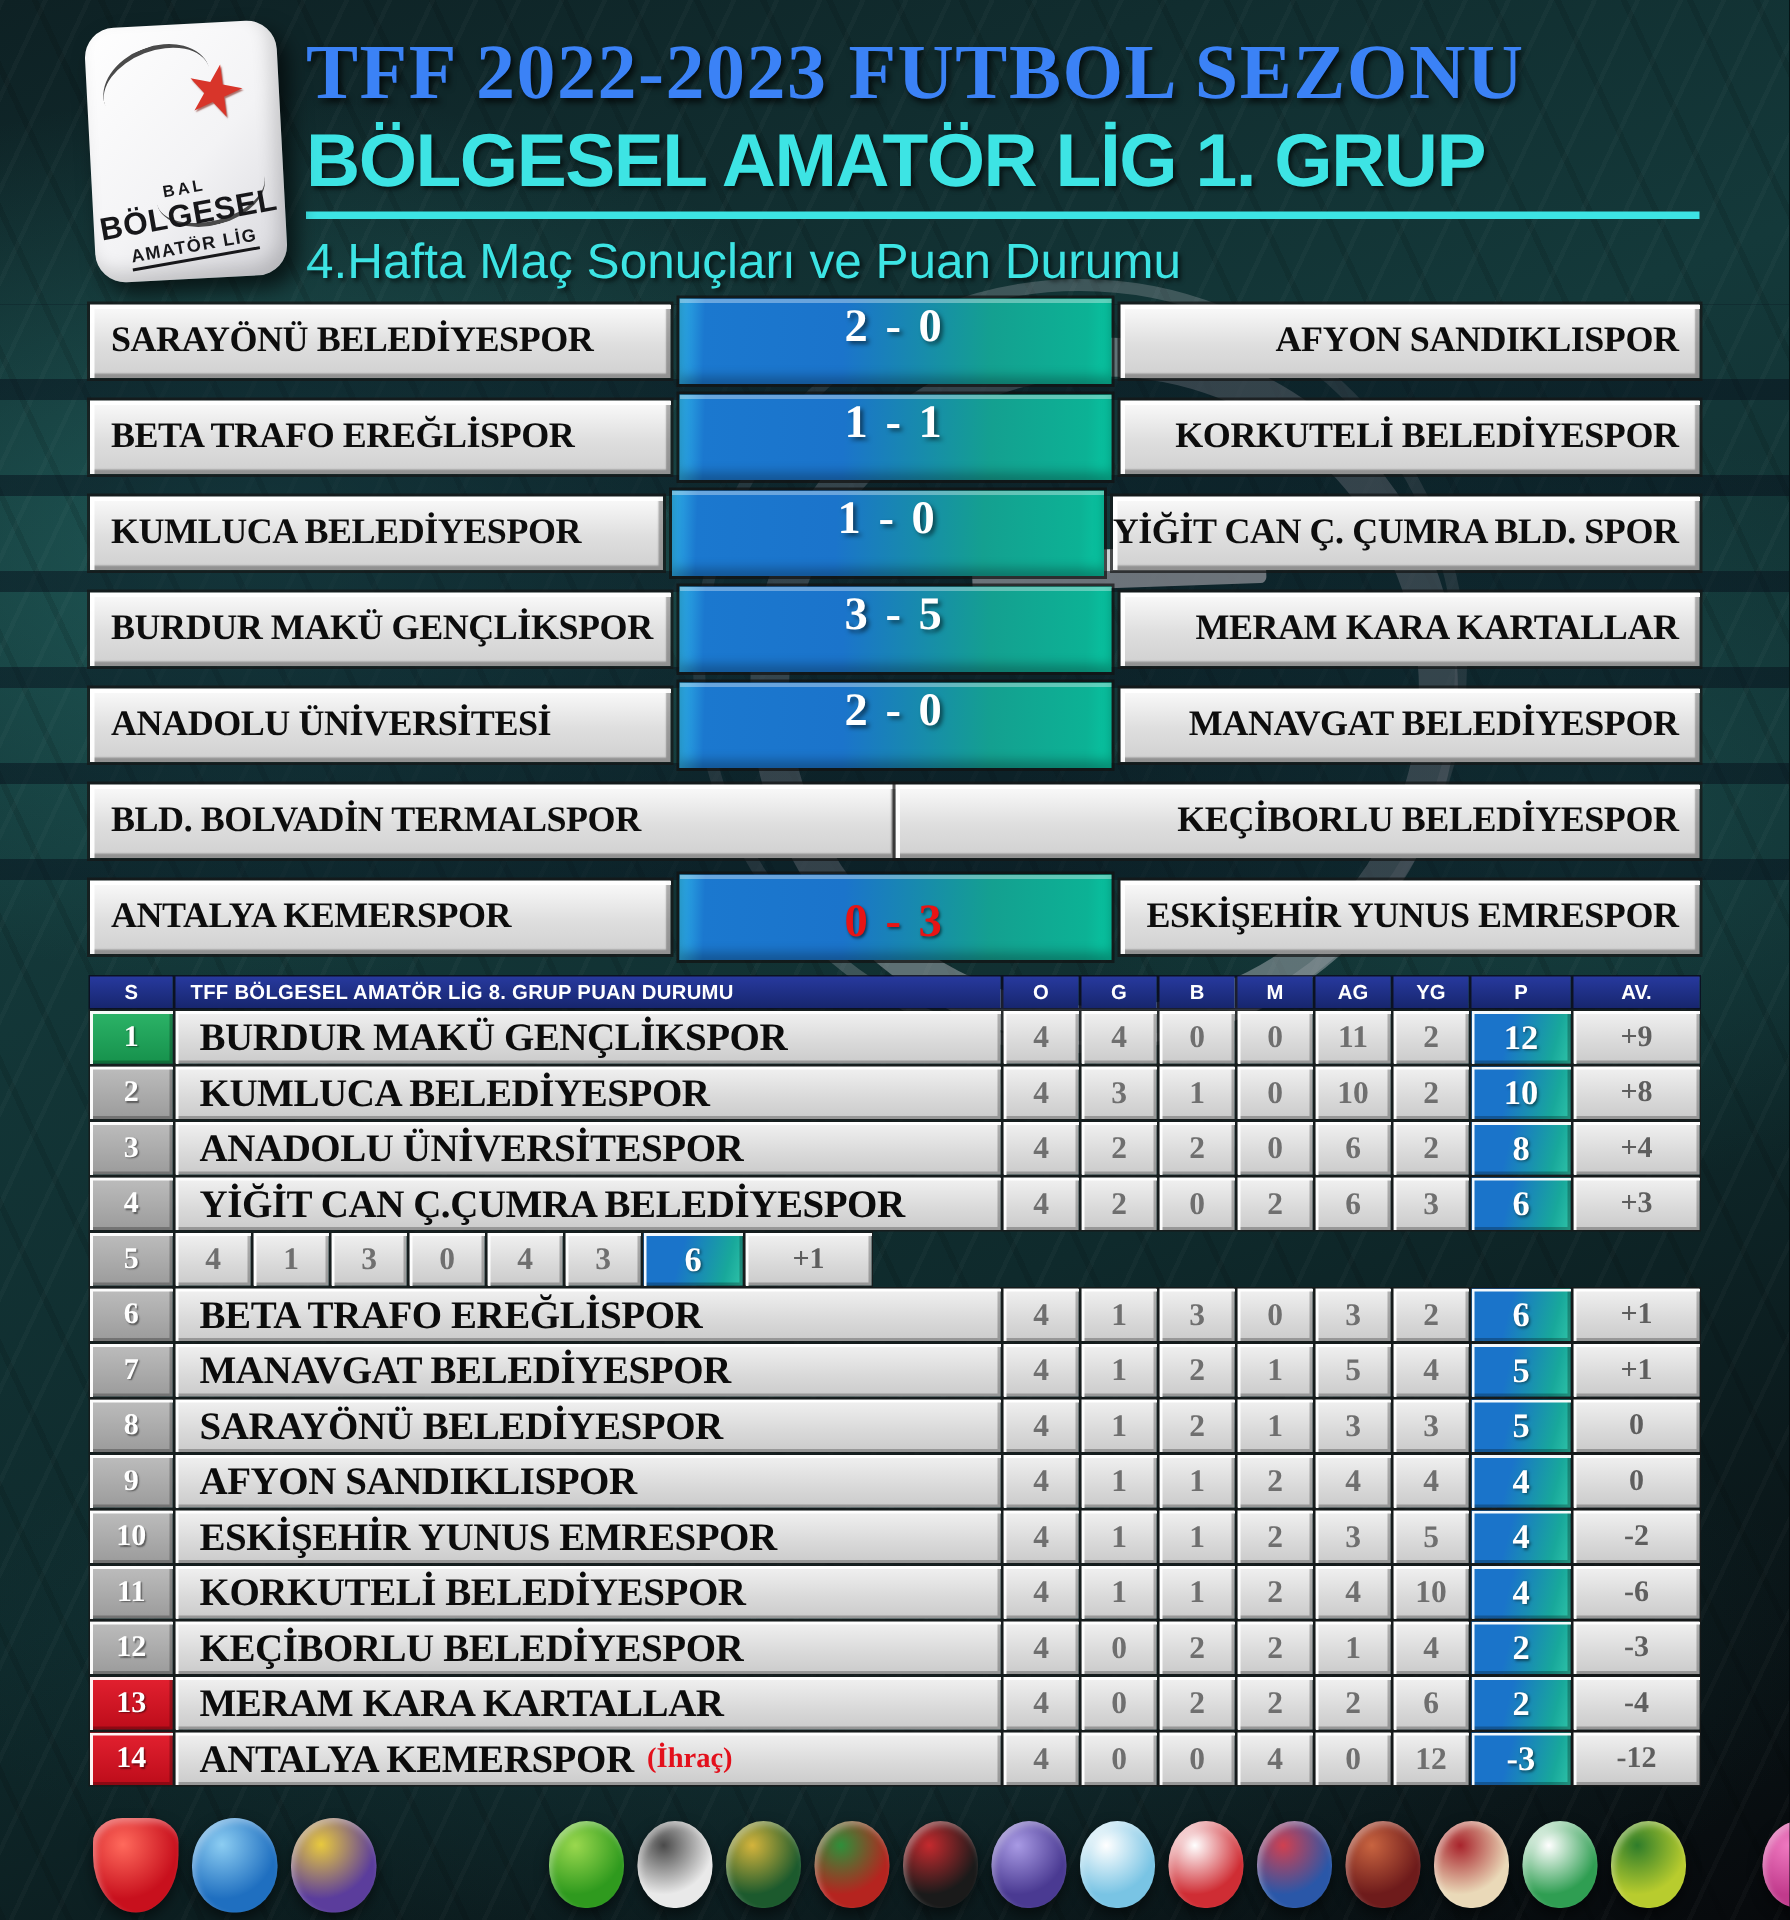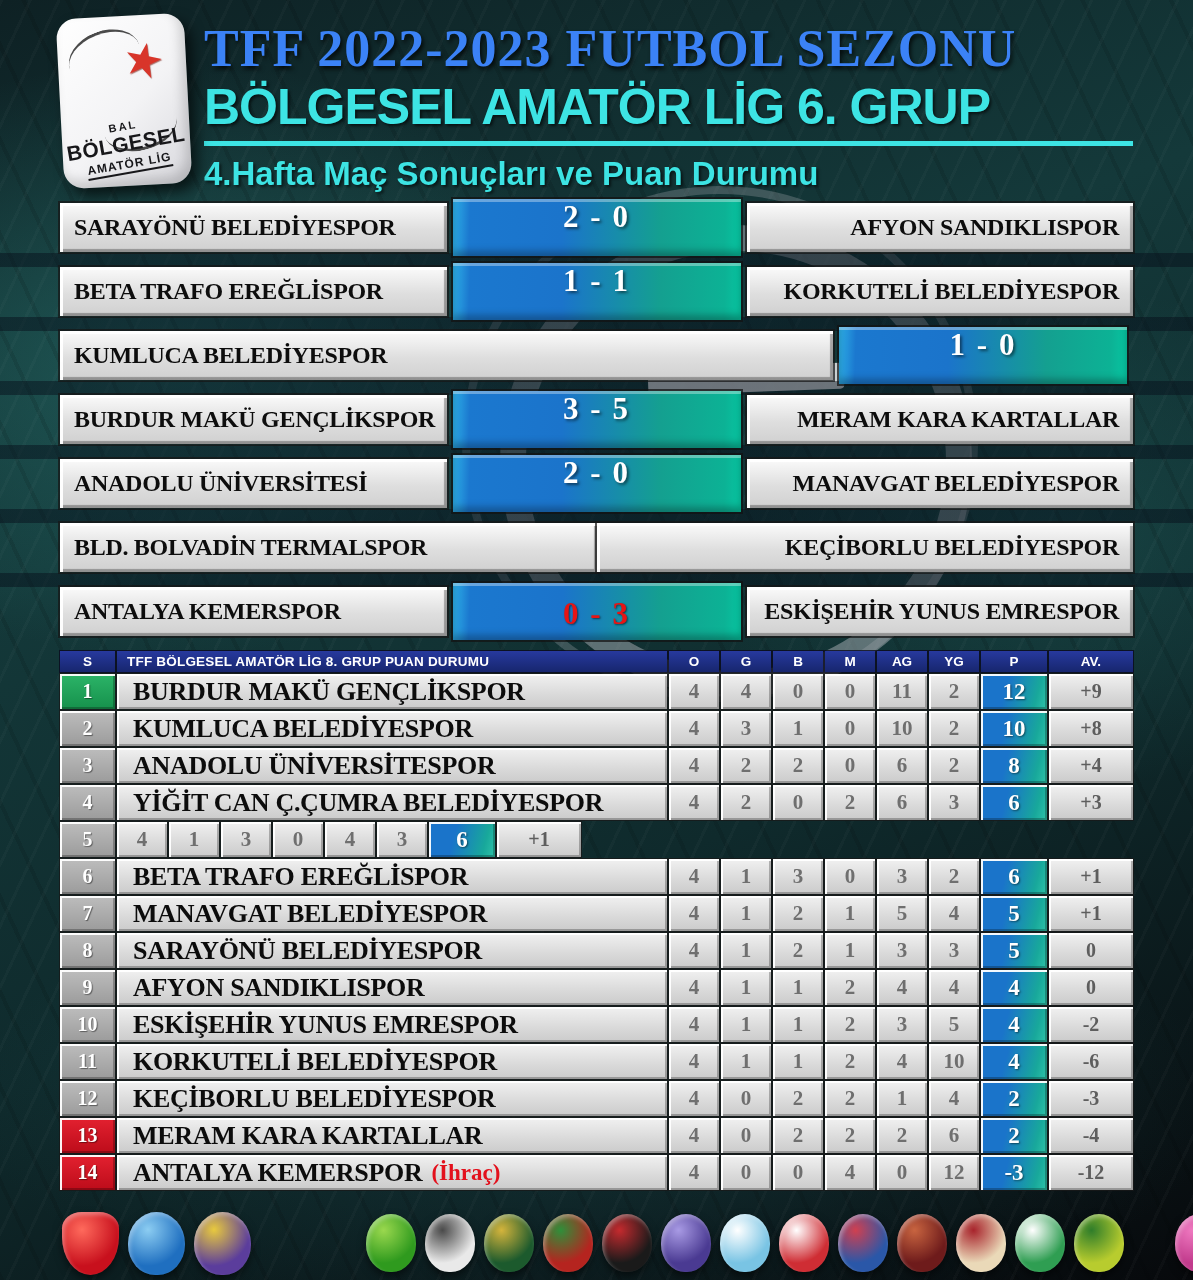--- a/index.html
+++ b/index.html
@@ -37,21 +37,21 @@
   .bal-l1{display:block;font-size:11px;letter-spacing:2px;}
   .bal-l2{display:block;font-size:21px;letter-spacing:.5px;}
   .bal-l3{display:block;font-size:12px;letter-spacing:1px;border-bottom:2px solid #17171a;
     width:86px;margin:1px auto 0;padding-bottom:1px;}
   .titles{flex:1;padding-top:6px;}
   .title1{font-family:"Liberation Serif",serif;font-weight:bold;font-size:52px;line-height:1.02;
     color:#3b82f6;letter-spacing:1px;text-shadow:2px 3px 4px rgba(0,0,0,.75);}
   .title2{font-family:"Liberation Sans",sans-serif;font-weight:bold;font-size:50px;line-height:1.0;
     color:#3de4e4;padding:7px 0 9px;border-bottom:5px solid #3de4e4;
     text-shadow:2px 2px 3px rgba(0,0,0,.6);letter-spacing:-1px;}
-  .title3{font-family:"Liberation Sans",sans-serif;font-weight:bold;font-size:33px;color:#3de4e4;
+  .title3{font-family:"Liberation Sans",sans-serif;font-weight:normal;font-size:33px;color:#3de4e4;
     margin-top:9px;text-shadow:2px 2px 3px rgba(0,0,0,.6);}
   
   .matches{position:relative;z-index:2;margin:10px 60px 0;}
   .matches::before{content:"";position:absolute;left:-60px;right:-60px;top:0;bottom:0;z-index:0;
     background:repeating-linear-gradient(180deg,transparent 0 50px,rgba(6,14,26,.48) 50px 64px);}
   .match-row{position:relative;z-index:1;display:flex;align-items:flex-start;height:49px;margin-bottom:15px;}
   .team-panel{height:49px;flex:1;display:flex;align-items:center;box-sizing:border-box;
     background:linear-gradient(180deg,#fbfbfb 0%,#dedede 55%,#d0d0d0 100%);
     box-shadow:0 0 0 2px rgba(22,22,22,.72), inset 3px 3px 0 rgba(255,255,255,.95), inset -3px -3px 1px rgba(0,0,0,.30);}
   .team-panel.home{justify-content:flex-start;padding-left:14px;}
@@ -79,21 +79,21 @@
   .t-row{display:flex;gap:2px;height:35px;margin-bottom:2px;}
   .cell{display:flex;align-items:center;justify-content:center;box-sizing:border-box;
     background:linear-gradient(180deg,#f1f1f1 0%,#d9d9d9 60%,#cbcbcb 100%);
     box-shadow:0 0 0 1px rgba(24,24,24,.78), inset 2px 2px 0 rgba(255,255,255,.95), inset -2px -2px 0 rgba(0,0,0,.26);}
   .rank{width:55px;font-weight:bold;font-size:20px;color:#fff;
     background:linear-gradient(180deg,#bdbdbd 0%,#9b9b9b 100%);text-shadow:1px 1px 1px rgba(0,0,0,.45);}
   .rank.rank-green{background:linear-gradient(180deg,#2cb468 0%,#16914c 100%);}
   .rank.rank-red{background:linear-gradient(180deg,#e32130 0%,#bd0c1a 100%);}
   .name{flex:1;justify-content:flex-start;padding-left:16px;}
   .nm{font-weight:bold;font-size:26px;color:#0c0c0c;letter-spacing:-.3px;white-space:nowrap;}
-  .note{font-weight:bold;font-size:23px;color:#e3101c;margin-left:9px;white-space:nowrap;}
+  .note{font-weight:bold;font-size:19px;color:#e3101c;margin-left:9px;white-space:nowrap;}
   .stat{width:50px;font-weight:bold;font-size:21px;color:#6f6f6f;}
   .pts{width:66px;font-weight:bold;font-size:23px;color:#fff;
     background:linear-gradient(105deg,#1a74ca 0%,#1a74ca 38%,#18a89b 82%,#2fc3a8 100%);
     text-shadow:1px 1px 2px rgba(0,0,0,.5);}
   .av{width:84px;font-weight:bold;font-size:20px;color:#5e5e5e;}
   
   footer{position:relative;z-index:2;display:flex;align-items:center;gap:9px;
     padding:0 62px;margin-top:14px;height:78px;}
   .club-logo{width:50px;height:58px;flex:0 0 auto;border-radius:50% 50% 48% 48%;
     box-shadow:0 4px 9px rgba(0,0,0,.55), inset 2px 3px 4px rgba(255,255,255,.35);}
@@ -117,21 +117,21 @@
       <div class="seam2"></div>
       <div class="bal-star">★</div>
       <div class="bal-text">
         <span class="bal-l1">BAL</span>
         <span class="bal-l2">BÖLGESEL</span>
         <span class="bal-l3">AMATÖR LİG</span>
       </div>
     </div>
     <div class="titles">
       <div class="title1">TFF 2022-2023 FUTBOL SEZONU</div>
-      <div class="title2">BÖLGESEL AMATÖR LİG  6. GRUP</div>
+      <div class="title2">BÖLGESEL AMATÖR LİG  1. GRUP</div>
       <div class="title3">4.Hafta Maç Sonuçları ve Puan Durumu</div>
     </div>
   </header>
 
   <section class="matches">
   <div class="match-row">
     <div class="team-panel home">
       <span class="tname">SARAYÖNÜ BELEDİYESPOR</span>
     </div>
     <div class="score-panel">
@@ -153,20 +153,23 @@
       <span class="tname">KORKUTELİ BELEDİYESPOR</span>
     </div>
   </div>
 
   <div class="match-row">
     <div class="team-panel home">
       <span class="tname">KUMLUCA BELEDİYESPOR</span>
     </div>
     <div class="score-panel">
       <span class="score">1 - 0</span>
+    </div>
+    <div class="team-panel away">
+      <span class="tname">YİĞİT CAN Ç. ÇUMRA BLD. SPOR</span>
     </div>
   </div>
 
   <div class="match-row">
     <div class="team-panel home">
       <span class="tname">BURDUR MAKÜ GENÇLİKSPOR</span>
     </div>
     <div class="score-panel">
       <span class="score">3 - 5</span>
     </div>

